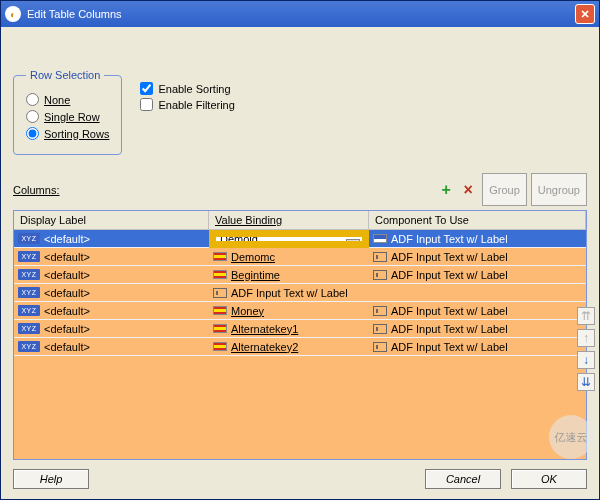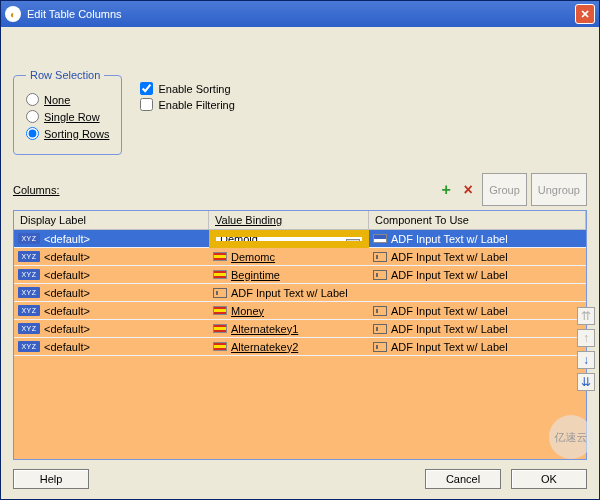--- a/index.html
+++ b/index.html
@@ -40,21 +40,21 @@
 .iflag { display: inline-block; width: 14px; height: 9px; background: linear-gradient(to bottom, #3a60c4 50%, #fff 50%); border: 1px solid #888; }
 .compicon { display:inline-block; width:14px; height:10px; border:1px solid #666; position:relative; }
 .compicon:before { content:""; position:absolute; left:2px; top:2px; width:2px; height:4px; background:#666; }
 .dd { position:absolute; right:2px; top:2px; width:14px; height:14px; background:#dcdcdc; border:1px solid #888; display:flex; align-items:center; justify-content:center; font-size:8px; }
 .tr.sel .c2 { background:#fff; color:#000; position:relative; border:7px solid #eab308; height:18px; }
 .sidebtns { position: absolute; right: 4px; top: 280px; display: flex; flex-direction: column; gap: 4px; }
 .sidebtn { width: 18px; height: 18px; border: 1px solid #a0a0a0; background: #f4f3ee; display: flex; align-items: center; justify-content: center; cursor: pointer; font-size: 12px; }
 .sidebtn.dis { color: #b0b0b0; }
 .sidebtn.blue { color: #2a5fc9; }
 .footer { position: absolute; bottom: 10px; left: 12px; right: 12px; display: flex; }
-.btn { border: 1px solid #7a7a7a; background: #f4f3ee; padding: 3px 0; width: 76px; text-align: center; cursor: pointer; box-shadow: 1px 1px 0 #fff inset; }
+.btn { border: 1px solid #7a7a7a; background: #f4f3ee; padding: 3px 0; width: 76px; text-align: center; cursor: pointer; box-shadow: 1px 1px 0 #fff inset; font-style: italic; }
 .footer .spacer { flex: 1; }
 .footer .btn + .btn { margin-left: 10px; }
 .watermark { position:absolute; right:6px; bottom:40px; width:44px; height:44px; border-radius:50%; background:rgba(230,230,230,0.6); display:flex; align-items:center; justify-content:center; color:#999; font-size:11px; }
 .table-outer { display:flex; }
 .table-wrap-holder { flex:1; position:relative; }
 </style>
 </head>
 <body>
 
 <div class="window">

